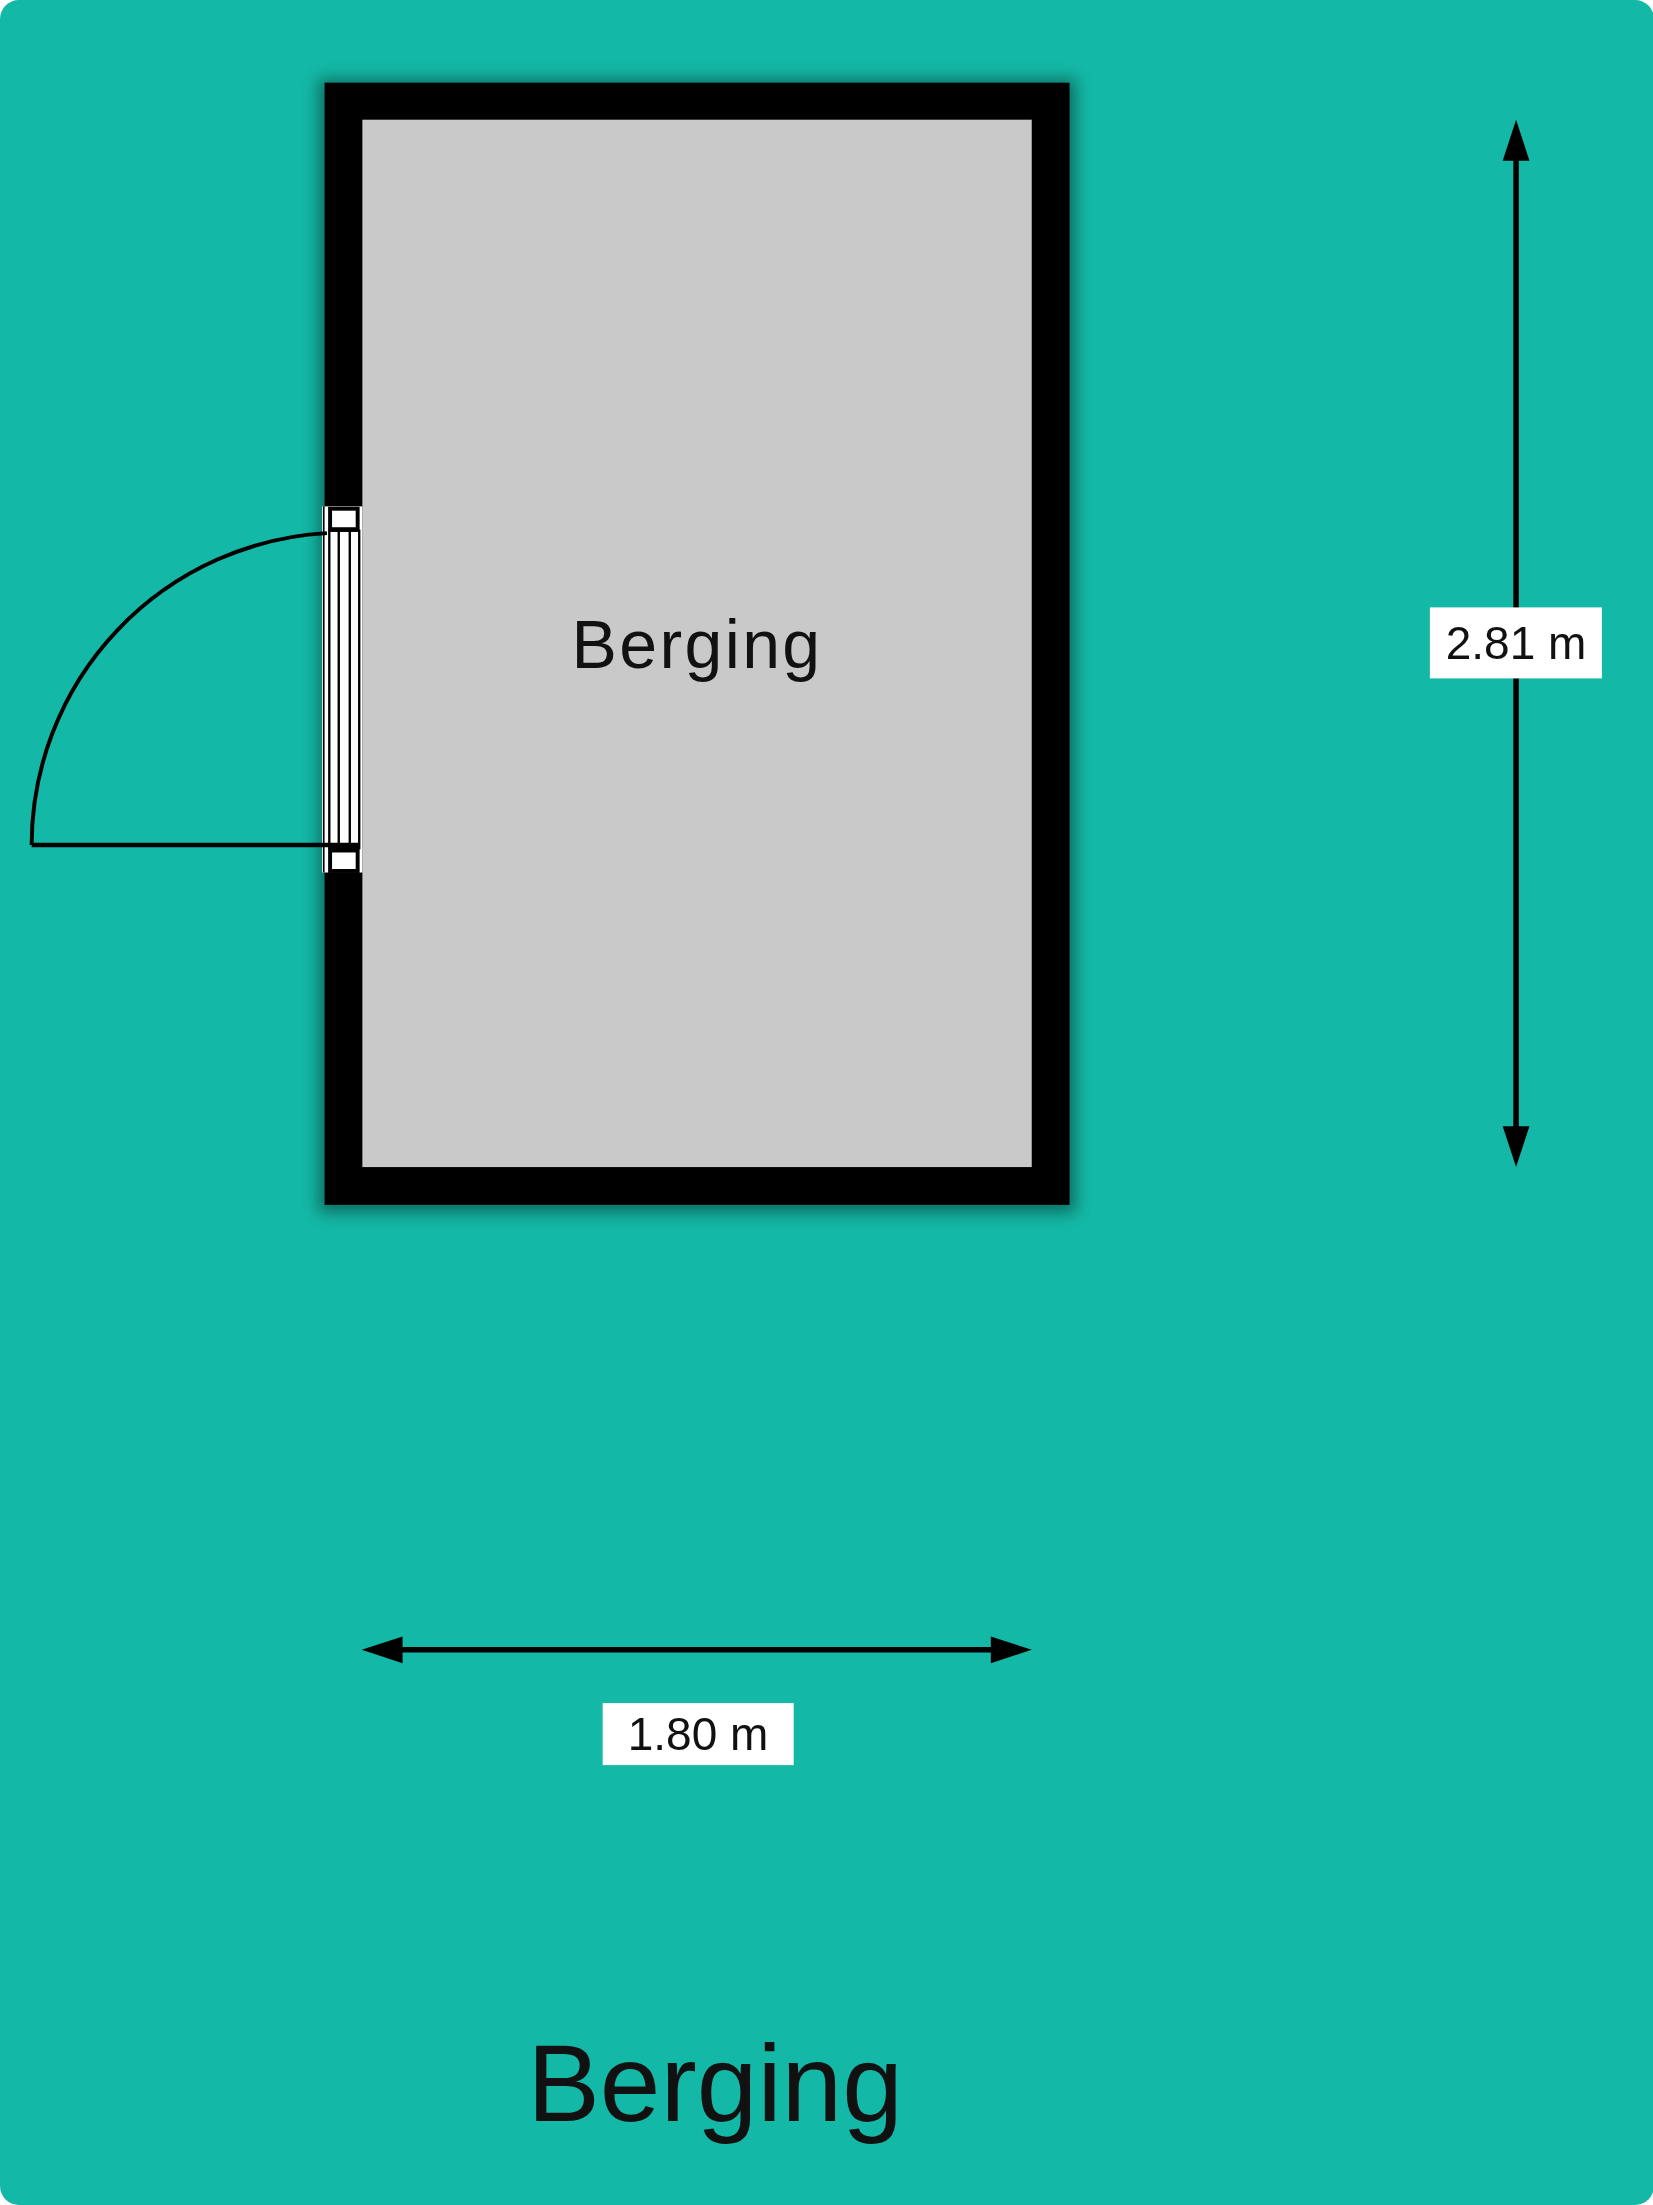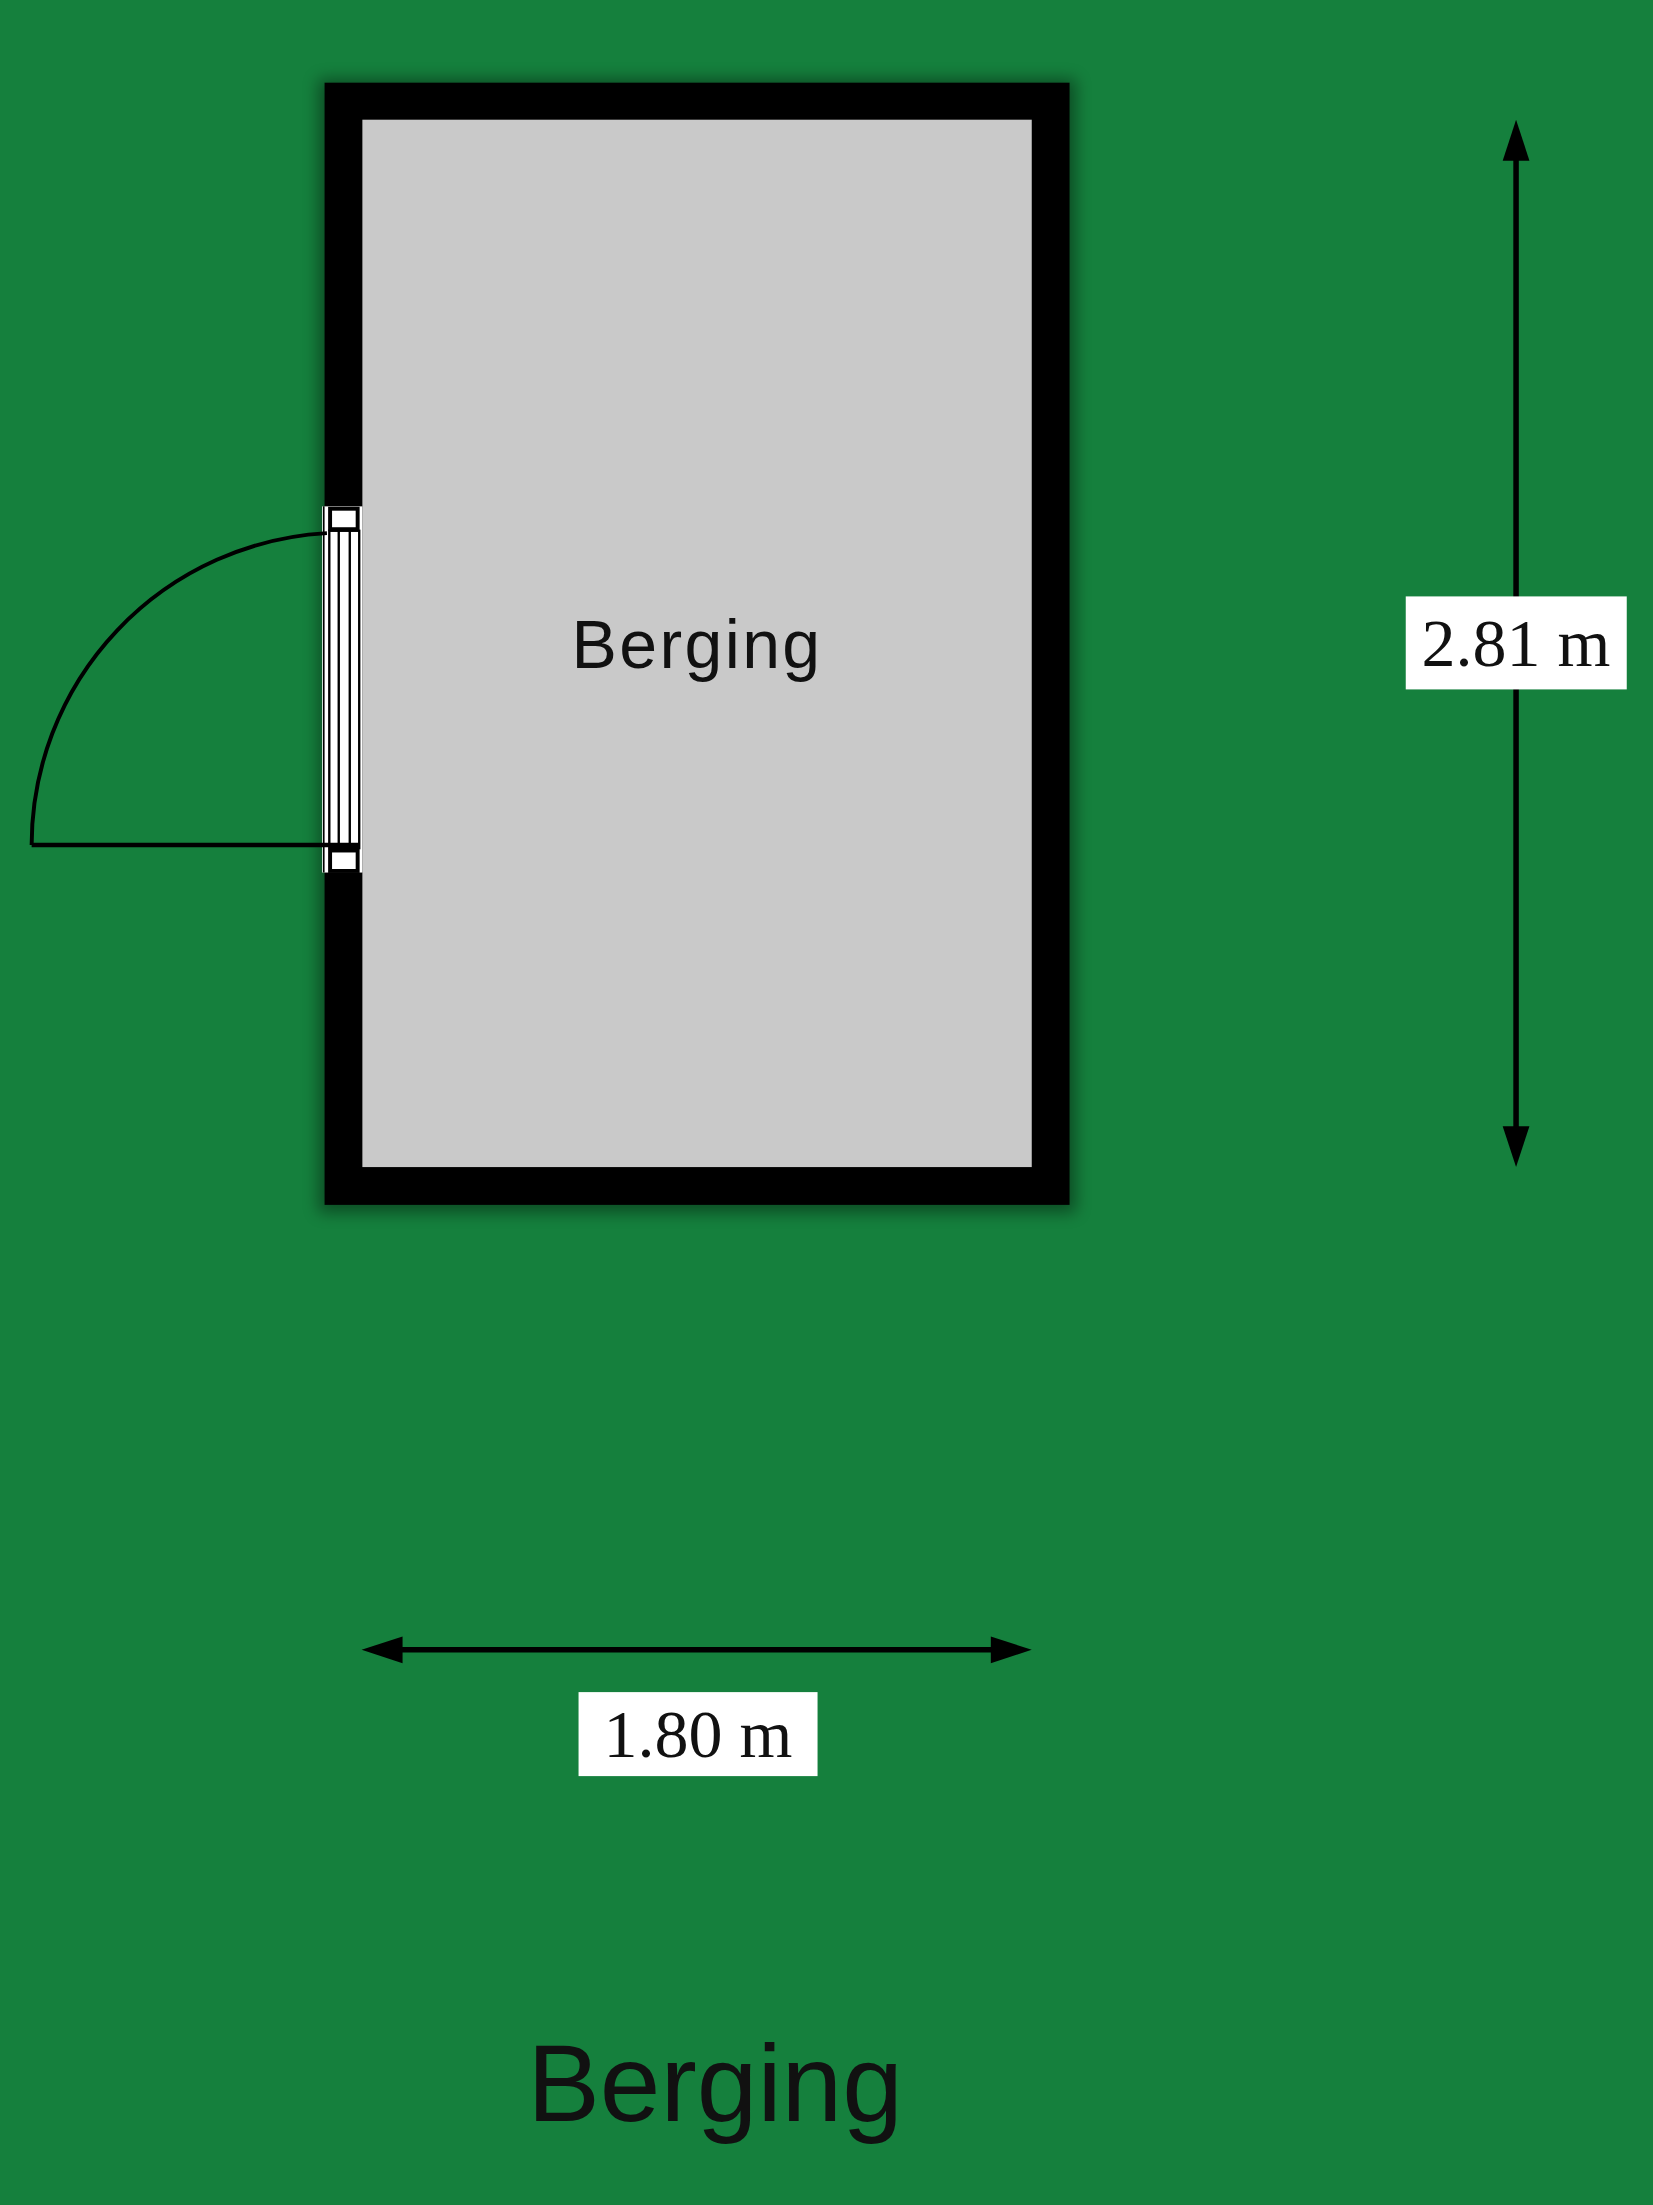--- a/index.html
+++ b/index.html
@@ -4,46 +4,46 @@
 <style>
   html, body {
     margin: 0;
     padding: 0;
     background: #ffffff;
   }
   .canvas {
     position: relative;
     width: 1654px;
     height: 2205px;
-    background: #15803d;
+    background: #14b8a6;
     overflow: hidden;
     font-family: "Liberation Sans", "DejaVu Sans", sans-serif;
+    border-radius: 19px;
   }
   .plan-svg {
     position: absolute;
     left: 0;
     top: 0;
     width: 1654px;
     height: 2205px;
   }
   .label {
     position: absolute;
     transform: translate(-50%, -50%);
     color: #111111;
     white-space: nowrap;
     line-height: 1;
   }
   .room-label {
     font-size: 68px;
     letter-spacing: 2.4px;
   }
   .dim-label {
-    font-size: 68px;
+    font-size: 46px;
     background: #ffffff;
-    font-family: Liberation Serif, serif;
   }
   .dim-label.vertical {
     padding: 12.6px 15.8px;
   }
   .dim-label.horizontal {
     padding: 7.9px 25px;
   }
   .plan-title {
     font-size: 109px;
   }

